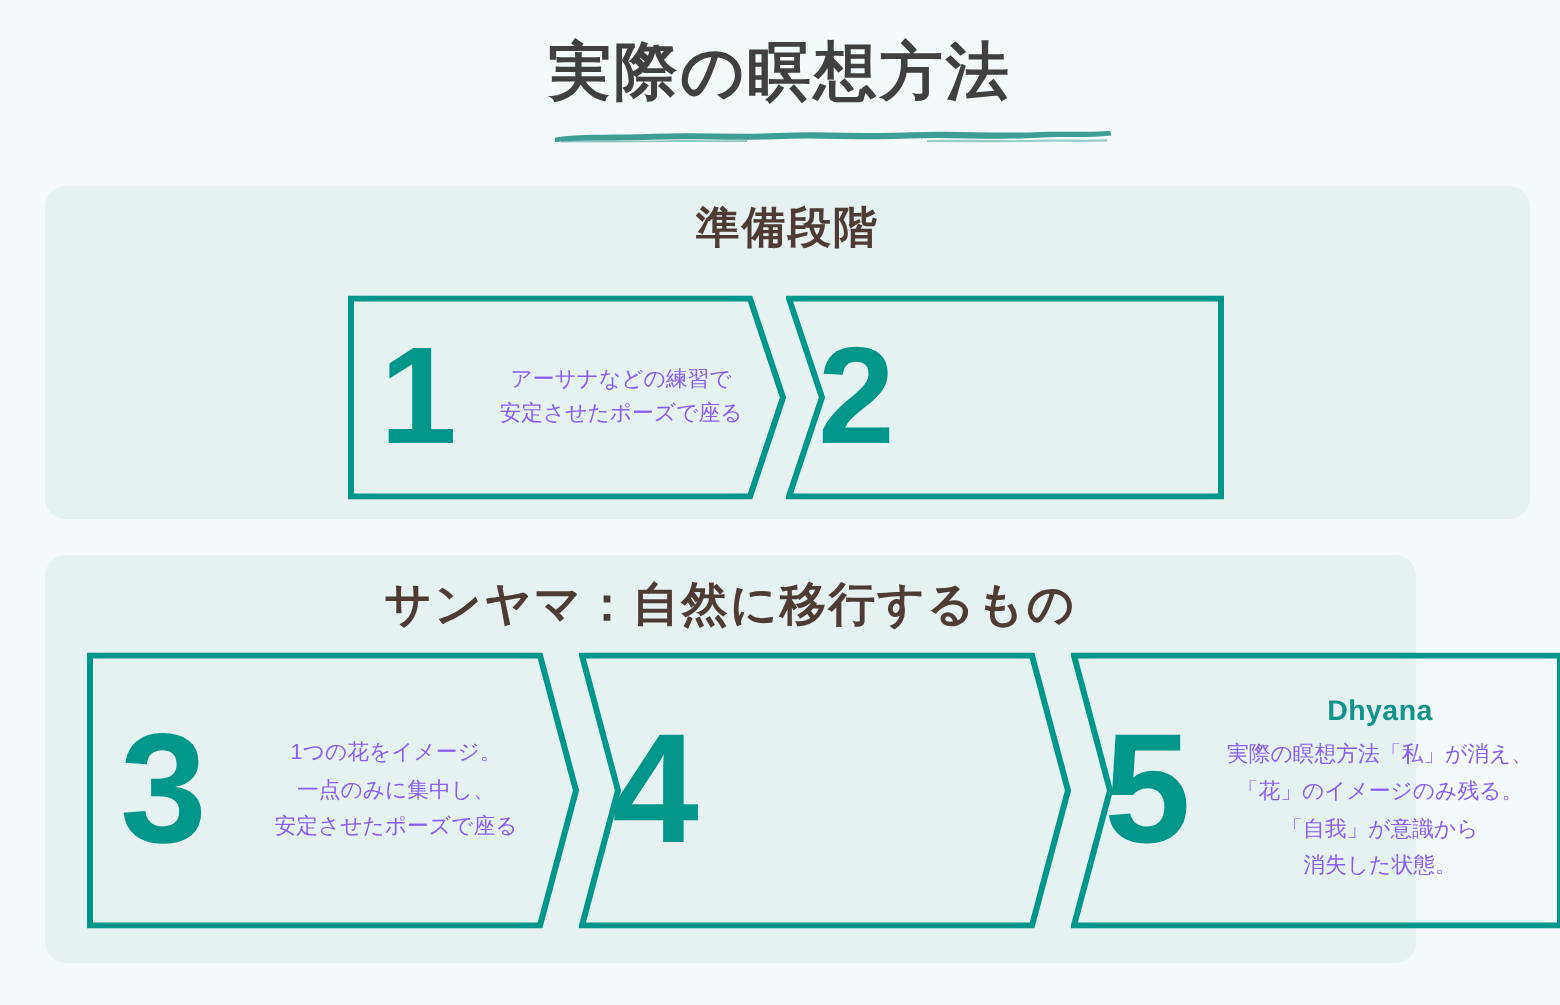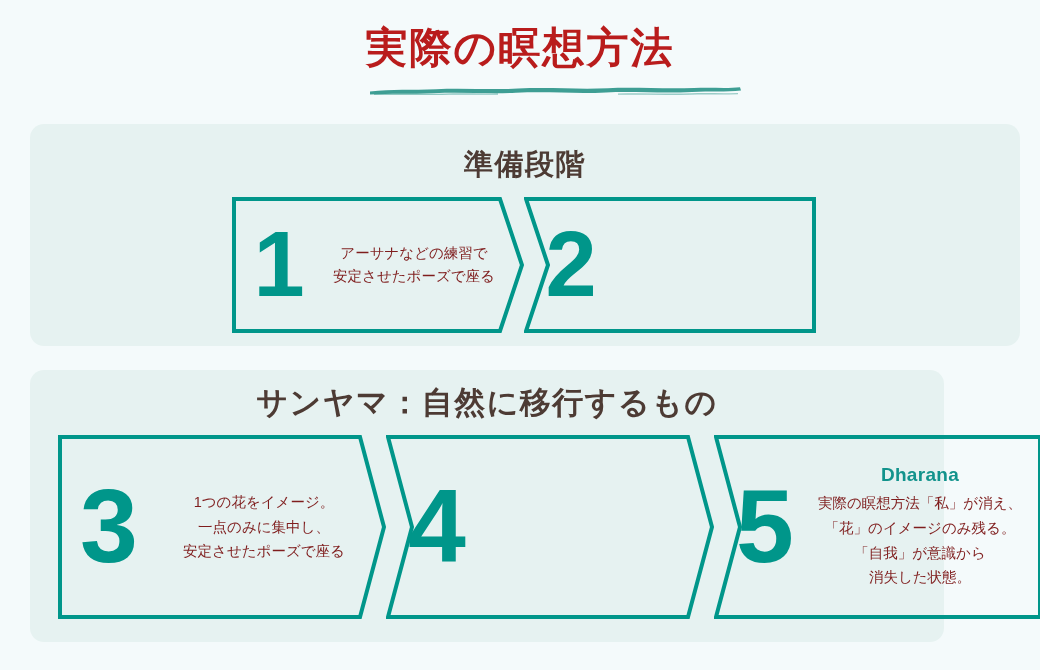--- a/index.html
+++ b/index.html
@@ -24,21 +24,21 @@
     top: 24px;
     width: 1040px;
     text-align: center;
   }
   .title-text {
     display: inline-block;
     position: relative;
     font-size: 42px;
     font-weight: 700;
     letter-spacing: 2px;
-    color: #b91c1c;
+    color: #404040;
     line-height: 1.15;
     padding: 0 6px;
   }
   .title-underline {
     position: absolute;
     left: 8px;
     top: 60px;
     width: 374px;
     height: 11px;
     pointer-events: none;
@@ -53,21 +53,21 @@
   #panel-prep { left: 30px; top: 124px; width: 990px; height: 222px; }
   #panel-samyama { left: 30px; top: 370px; width: 914px; height: 272px; }
 
   .panel-heading {
     text-align: center;
     font-size: 29px;
     font-weight: 700;
     color: #4d3b34;
     letter-spacing: 1.5px;
   }
-  #panel-prep .panel-heading { margin-top: 21px; }
+  #panel-prep .panel-heading { margin-top: 8px; }
   #panel-samyama .panel-heading { margin-top: 12px; font-size: 31px; }
 
   
   .steps-row {
     position: absolute;
     display: flex;
   }
   #prep-steps { left: 202px; top: 73px; }
   #samyama-steps { left: 28px; top: 65px; }
 
@@ -103,21 +103,21 @@
     text-align: center;
     padding-left: 6px;
   }
   .step-label {
     color: #12938c;
     font-weight: 700;
     letter-spacing: 0.3px;
     margin-bottom: 5px;
   }
   .step-desc {
-    color: #7f1d1d;
+    color: #8b5cf6;
     white-space: pre-line;
   }
 
   
   #prep-steps .step { width: 292px; height: 136px; }
   #prep-steps .step-num { font-size: 92px; width: 62px; }
   #prep-steps .step-desc { font-size: 14.5px; line-height: 1.62; }
   #prep-steps .step-inner { padding: 0 12px 0 16px; }
 
   
@@ -206,21 +206,21 @@
       </div>
     </div>
 
     <div class="step">
       <svg class="step-frame" viewBox="0 0 328 184" preserveAspectRatio="none">
         <path d="M2,2 H326 V182 H2 L26,92 Z" fill="none" stroke="#00968a" stroke-width="4" stroke-linejoin="miter"></path>
       </svg>
       <div class="step-inner">
         <div class="step-num">5</div>
         <div class="step-body">
-          <div class="step-label">Dharana</div>
+          <div class="step-label">Dhyana</div>
           <div class="step-desc">実際の瞑想方法「私」が消え、
 「花」のイメージのみ残る。
 「自我」が意識から
 消失した状態。</div>
         </div>
       </div>
     </div>
 
   </div>
 </section>

